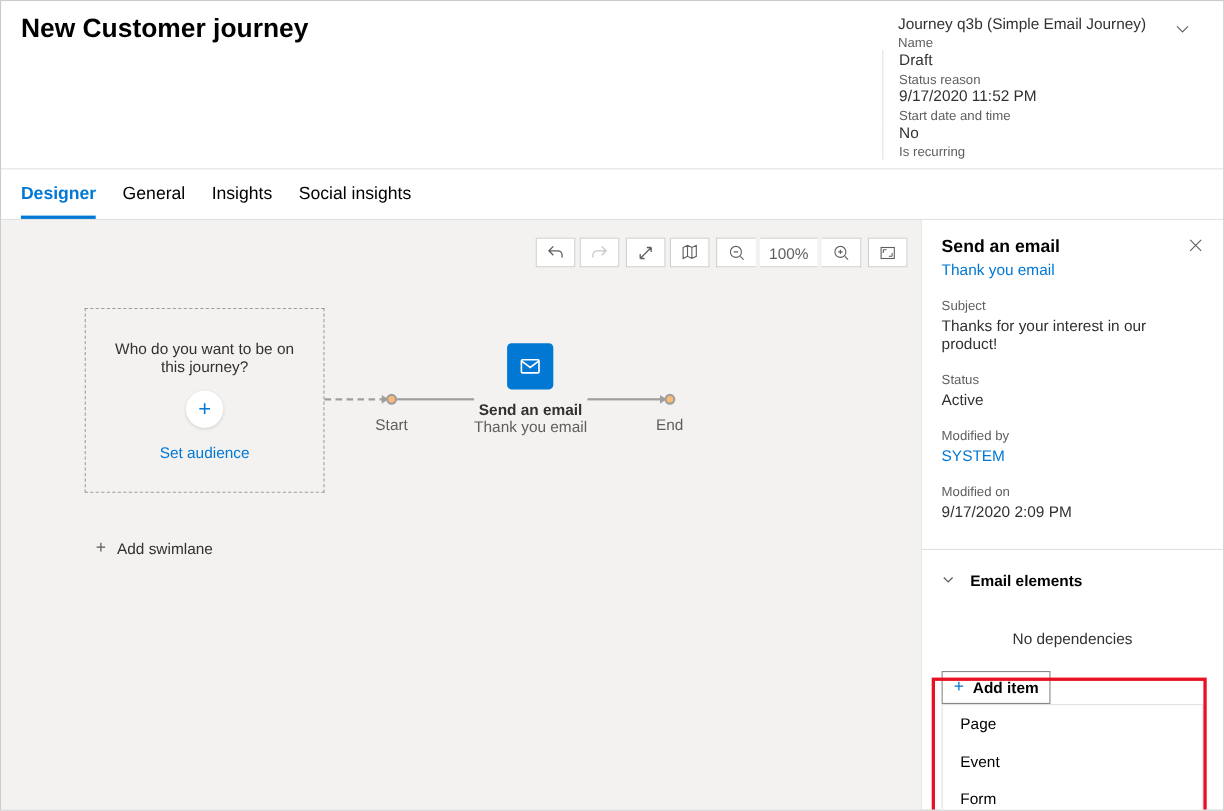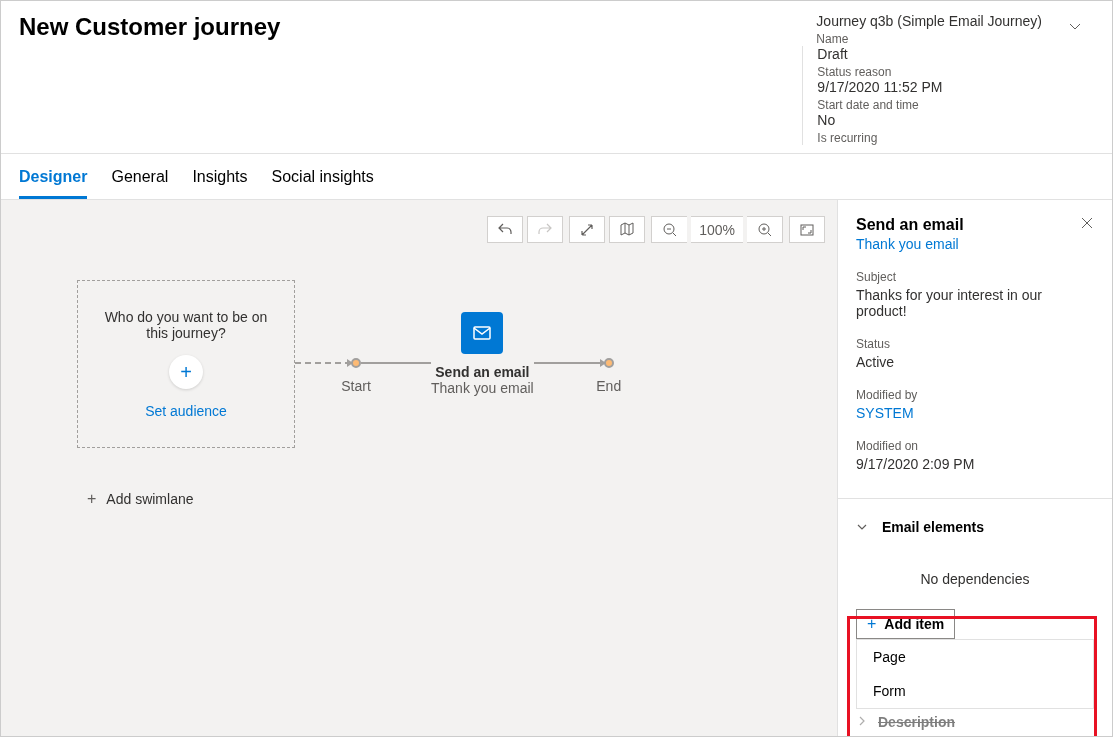--- a/index.html
+++ b/index.html
@@ -252,20 +252,21 @@
     
     <div class="no-deps">No dependencies</div>
     
     <div class="add-item-btn">
       <span class="plus">+</span>
       <span>Add item</span>
     </div>
     
     <div class="dropdown">
       <div class="dropdown-item">Page</div>
+      <div class="dropdown-item">Event</div>
       <div class="dropdown-item">Form</div>
     </div>
     
     <div class="desc-section">
       <span>
         <svg width="12" height="12" viewBox="0 0 12 12">
             <path d="M4 2l4 4-4 4" stroke="#605e5c" stroke-width="1.2" fill="none"></path>
           </svg>
       </span>
       <span class="section-title" style="text-decoration:line-through;">Description</span>

